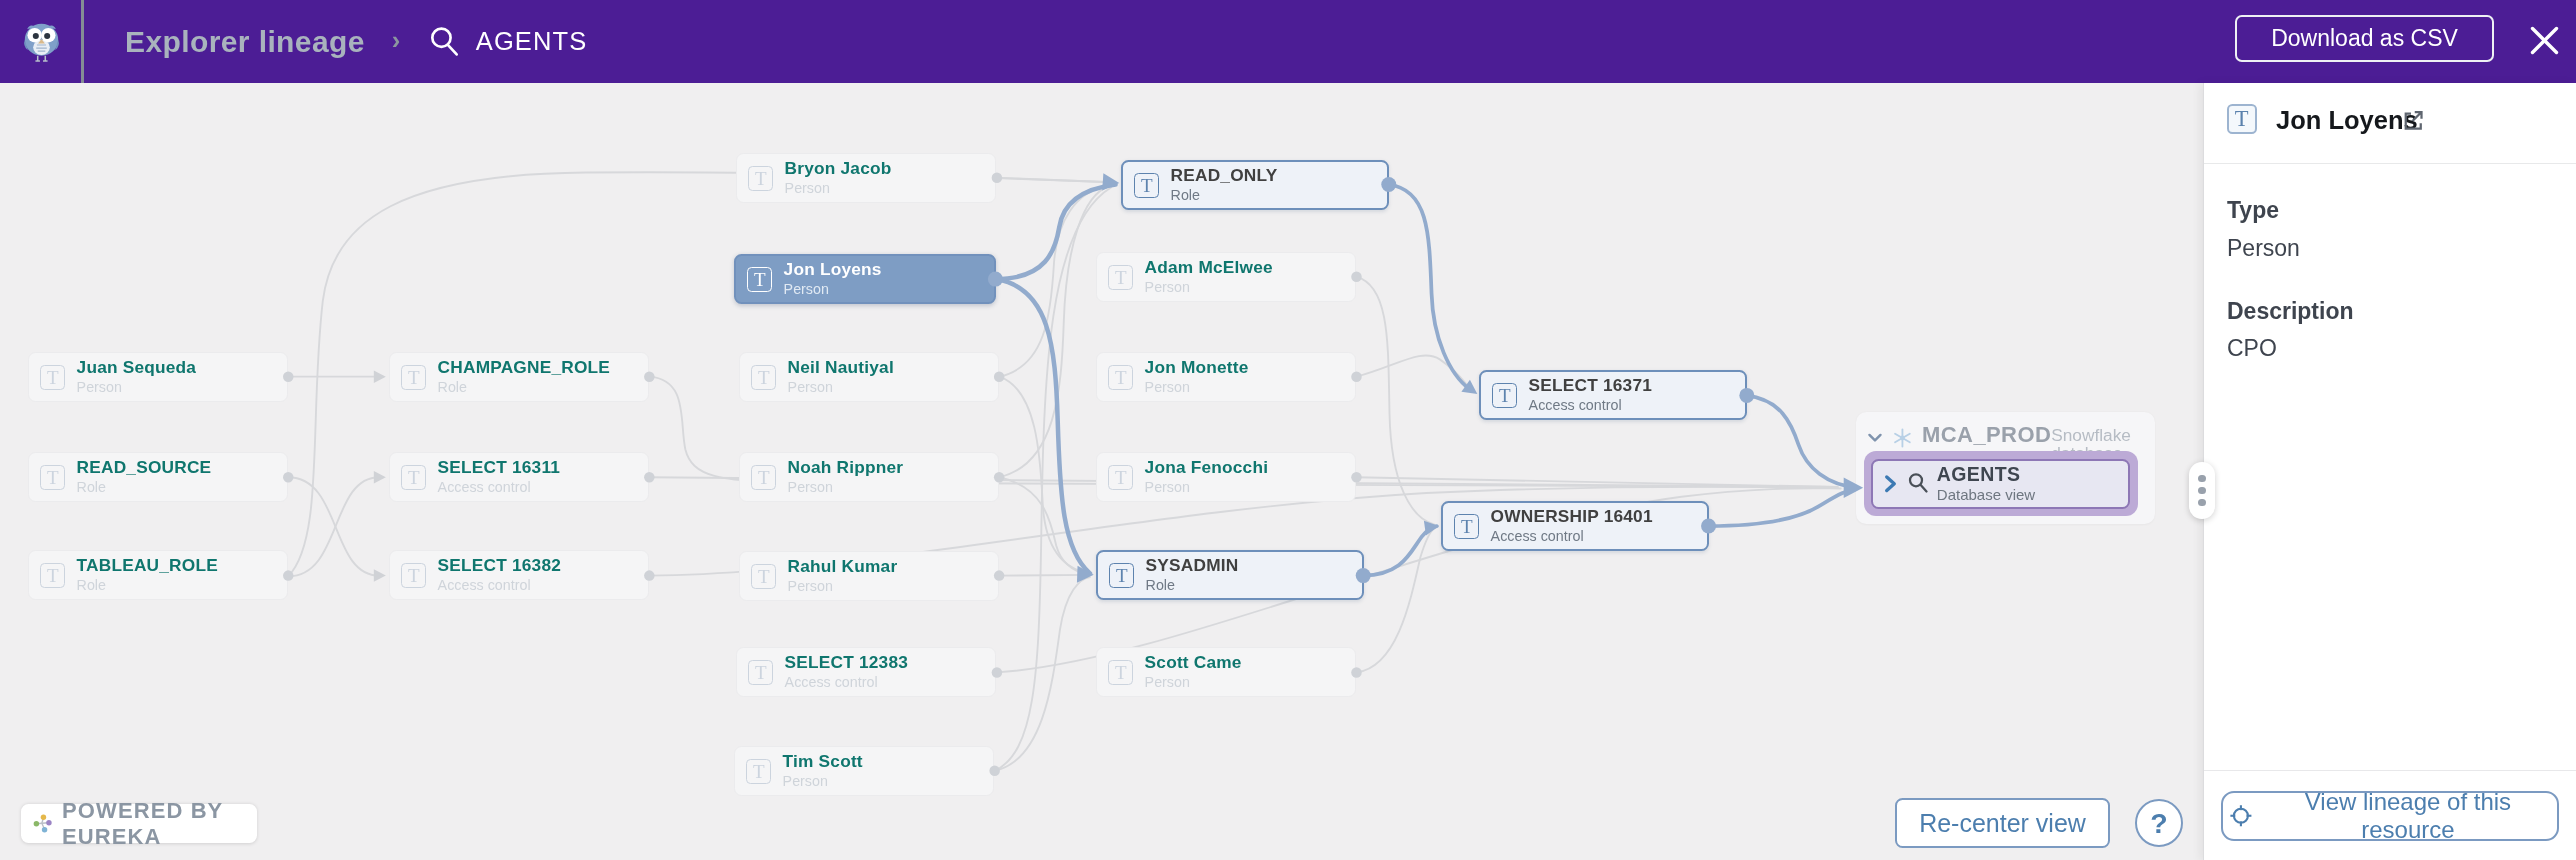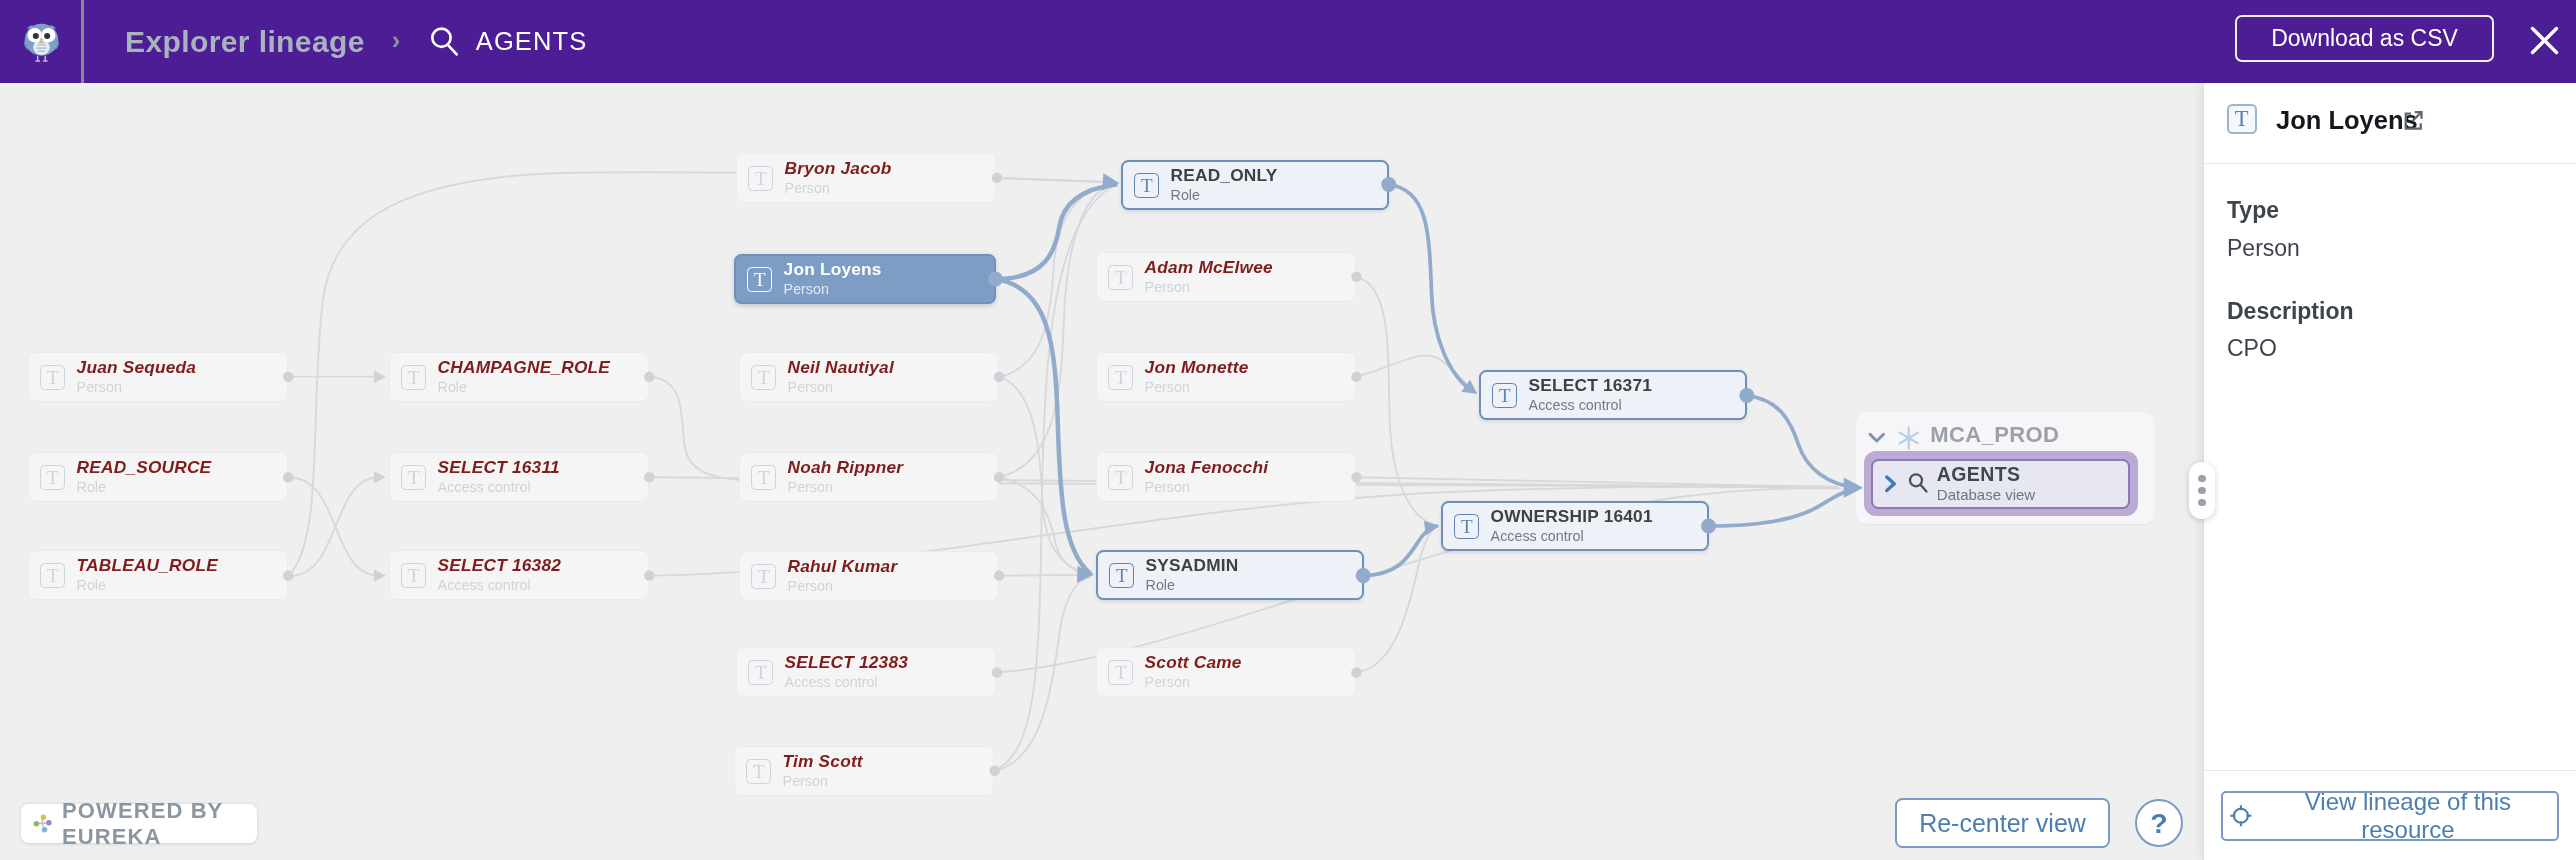--- a/index.html
+++ b/index.html
@@ -30,35 +30,35 @@
   .node{position:absolute;height:50px;width:260px;box-sizing:border-box;border-radius:7.5px;
     display:flex;align-items:center;gap:11.3px;padding-left:11.3px;cursor:pointer;}
   .node .nicon{flex:0 0 auto;width:25px;height:25px;box-sizing:border-box;border:1.9px solid currentColor;
     border-radius:4.5px;font-family:"Liberation Serif",serif;font-size:19px;line-height:1;
     display:flex;align-items:center;justify-content:center;}
   .node .ntxt{display:flex;flex-direction:column;line-height:1.1;}
   .node .ntitle{font-size:17.3px;font-weight:bold;letter-spacing:0.2px;}
   .node .nsub{font-size:14.3px;margin-top:2.3px;}
   .node.faded{background:#f5f5f6;border:1.5px solid #ebebed;}
   .node.faded .nicon{color:#ccd4de;}
-  .node.faded .ntitle{color:#7f1d1d;font-style:italic;}
+  .node.faded .ntitle{color:#0f766e;}
   .node.faded .nsub{color:#cfd4da;}
   .node.active{background:#eef2f8;border:2.3px solid #6d8fba;box-shadow:0 1.5px 3.8px rgba(90,110,140,.18);}
   .node.active .nicon{color:#5d83ae;}
   .node.active .ntitle{color:#404040;}
   .node.active .nsub{color:#6f7985;}
   .node.selected{background:#7e9dc4;border:2.3px solid #7191bc;box-shadow:0 1.5px 4.5px rgba(60,80,110,.25);}
   .node.selected .nicon{color:#ffffff;}
   .node.selected .ntitle{color:#ffffff;}
   .node.selected .nsub{color:#e0e9f3;}
   
   .dbgroup{position:absolute;left:1856px;top:329px;width:299px;height:112px;background:#f6f6f8;
     border-radius:10.5px;box-shadow:0 0.8px 2.3px rgba(0,0,0,.04);}
   .dbg-head{display:flex;align-items:flex-start;gap:9px;padding:10.5px 0 0 11.3px;}
-  .dbg-txt{display:flex;flex-direction:column;line-height:1.05;}
+  .dbg-txt{display:flex;flex-direction:row;line-height:1.05;}
   .dbg-title{font-size:22px;font-weight:bold;color:#9aa1ab;letter-spacing:0.4px;}
   .dbg-sub{font-size:17.3px;color:#b6bcc4;margin-top:3px;}
   .agents-outer{position:absolute;left:7.5px;top:39px;width:274px;height:65px;box-sizing:border-box;
     background:#bcaad6;border-radius:12px;padding:7.5px;cursor:pointer;}
   .agents-inner{width:100%;height:100%;box-sizing:border-box;background:#e7e7f2;border:2.3px solid #8d77b5;
     border-radius:7.5px;display:flex;align-items:center;gap:9px;padding-left:9.8px;}
   .ag-txt{display:flex;flex-direction:column;line-height:1.05;}
   .ag-title{font-size:19.5px;font-weight:bold;color:#3f4650;letter-spacing:0.4px;}
   .ag-sub{font-size:15px;color:#6e7680;margin-top:2.3px;}
   
@@ -93,21 +93,21 @@
     font-family:"Liberation Serif",serif;font-size:22.5px;display:flex;align-items:center;justify-content:center;}
   .sb-title{position:absolute;left:72px;top:22.5px;font-size:25.5px;font-weight:bold;color:#15181c;}
   .sb-ext{position:absolute;left:198px;top:25.5px;cursor:pointer;}
   .sb-body{padding:33px 23px;}
   .sb-label{font-size:23px;font-weight:bold;color:#3e444e;}
   .sb-value{font-size:23px;color:#3e444e;margin-top:10.5px;}
   .sb-group{margin-bottom:36px;}
   .sb-footer{position:absolute;left:0;right:0;bottom:0;height:90px;border-top:1.5px solid #e8e8ea;
     display:flex;align-items:center;justify-content:center;background:#fff;}
   .viewlin-btn{width:338px;height:50px;box-sizing:border-box;background:#fff;border:2.3px solid #7b9ac1;
-    border-radius:5px;color:#4c7eae;font-size:24px;font-family:inherit;display:flex;align-items:center;
+    border-radius:13px;color:#4c7eae;font-size:24px;font-family:inherit;display:flex;align-items:center;
     justify-content:center;gap:12px;cursor:pointer;}
 </style>
 </head>
 <body>
 
 <div class="topbar">
   <svg class="owl" width="47" height="47" viewBox="0 0 62 62">
     <ellipse cx="31" cy="30" rx="22" ry="21" fill="#7fa0c9"></ellipse>
     <path d="M12 16 Q16 8 22 13 Z" fill="#7fa0c9"></path>
       <path d="M50 16 Q46 8 40 13 Z" fill="#7fa0c9"></path>

